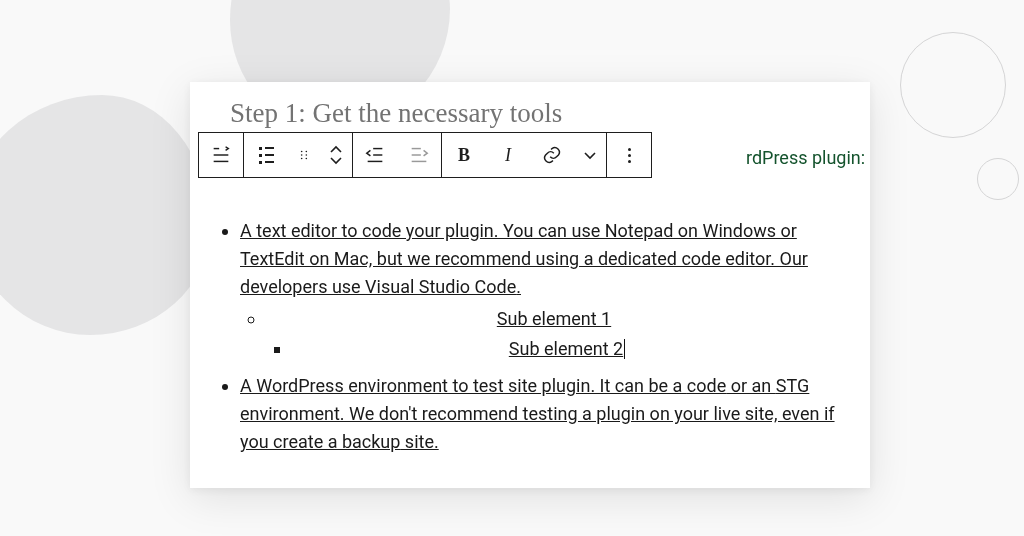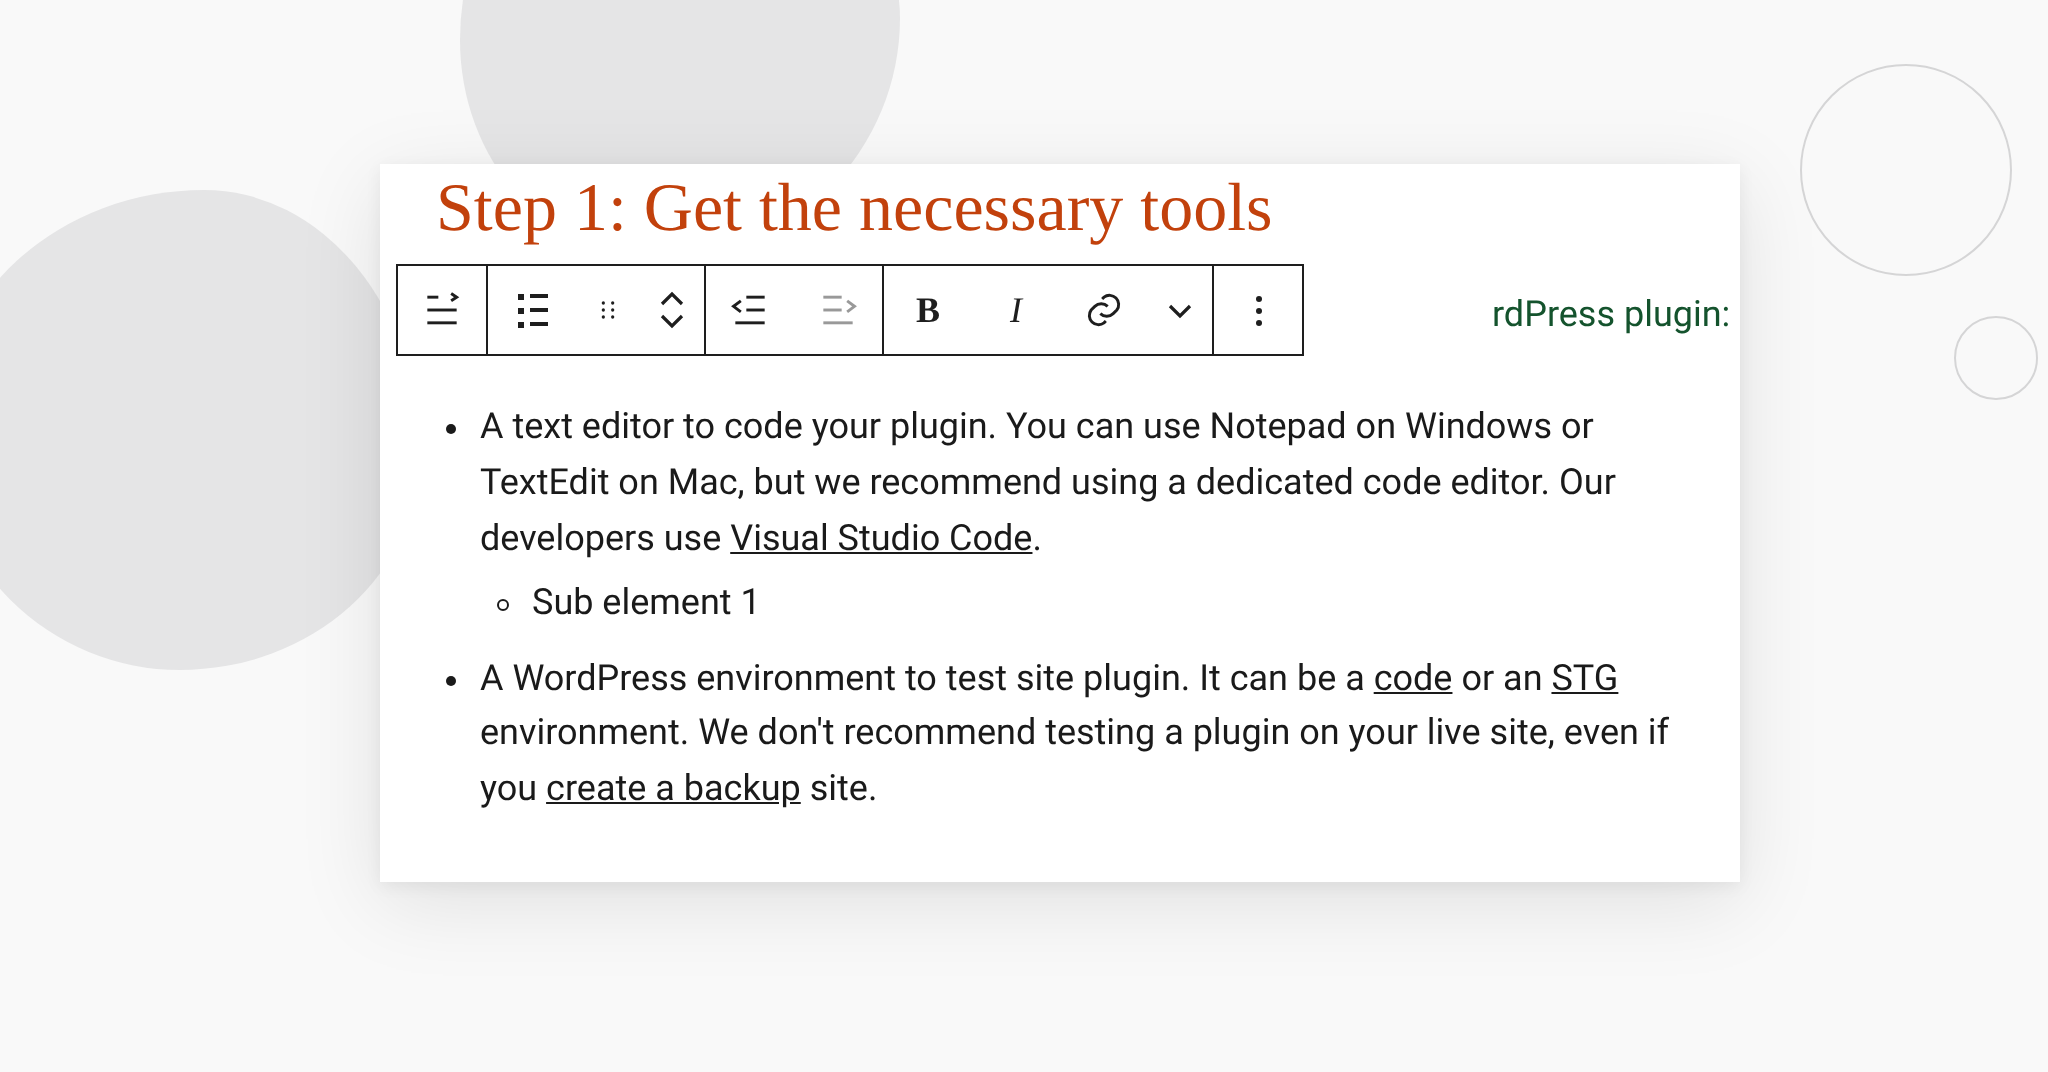--- a/index.html
+++ b/index.html
@@ -61,24 +61,24 @@
     top: 82px;
     width: 680px;
     background: #fff;
     box-shadow: 0 10px 40px rgba(0,0,0,0.10), 0 2px 8px rgba(0,0,0,0.06);
     padding: 0;
     z-index: 2;
   }
 
   .heading {
     font-family: Georgia, "Times New Roman", serif;
-    font-size: 34px;
+    font-size: 27px;
     font-weight: 400;
-    color: #c2410c;
-    margin: 0;
+    color: #737373;
+    margin: 12px;
     padding: 4px 18px 4px 28px;
   }
 
   
   .toolbar {
     position: absolute;
     left: 8px;
     top: 50px;
     display: flex;
     background: #fff;
@@ -124,24 +124,24 @@
     color: #14532d;
   }
 
   .content {
     padding: 72px 28px 22px 28px;
     font-size: 18px;
     color: #1a1a1a;
     line-height: 1.55;
   }
 
-  ul.top { margin: 0; padding-left: 22px; }
+  ul.top { margin: 0; padding-left: 22px; text-decoration: underline; }
   ul.top > li { margin-bottom: 10px; list-style-type: disc; }
   ul.sub1 { margin: 4px 0 4px 0; padding-left: 26px; }
-  ul.sub1 > li { list-style-type: circle; }
+  ul.sub1 > li { list-style-type: circle; text-align: center; }
   ul.sub2 { margin: 2px 0 2px 0; padding-left: 26px; }
   ul.sub2 > li { list-style-type: square; }
 
   a.ul { color:#1a1a1a; text-decoration: underline; cursor:pointer; }
 
   .text-caret {
     display:inline-block;
     width:1px;
     height:20px;
     background:#111;
@@ -266,20 +266,25 @@
 
   <span class="trail-text">rdPress plugin:</span>
 
   <div class="content">
     <ul class="top">
       <li>
         <span>A text editor to code your plugin. You can use Notepad on Windows or TextEdit on Mac, but we recommend using a dedicated code editor. Our developers use </span><a class="ul">Visual Studio Code</a><span>.</span>
         <ul class="sub1">
           <li>
             <span>Sub element 1</span>
+            <ul class="sub2">
+              <li>
+                <span>Sub element 2</span><span class="text-caret"></span>
+              </li>
+            </ul>
           </li>
         </ul>
       </li>
       <li>
         <span>A WordPress environment to test site plugin. It can be a </span><a class="ul">code</a><span> or an </span><a class="ul">STG</a><span> environment. We don't recommend testing a plugin on your live site, even if you </span><a class="ul">create a backup</a><span> site.</span>
       </li>
     </ul>
   </div>
 
 </div>

